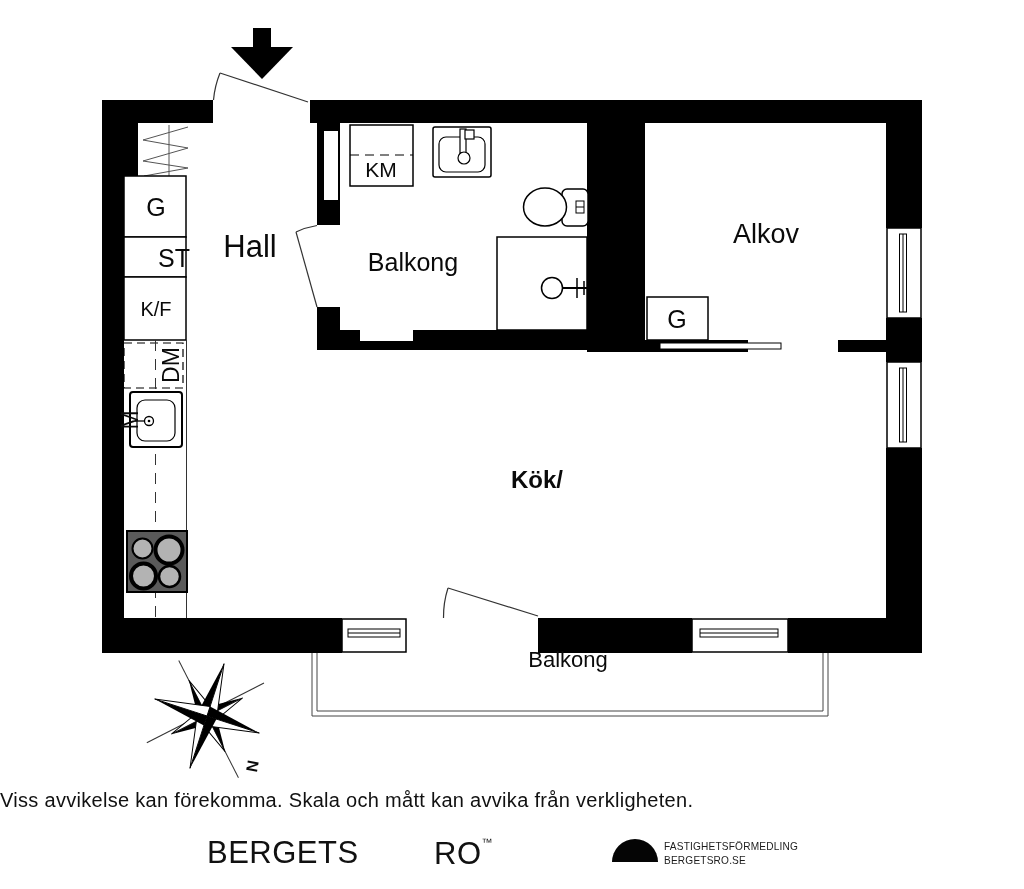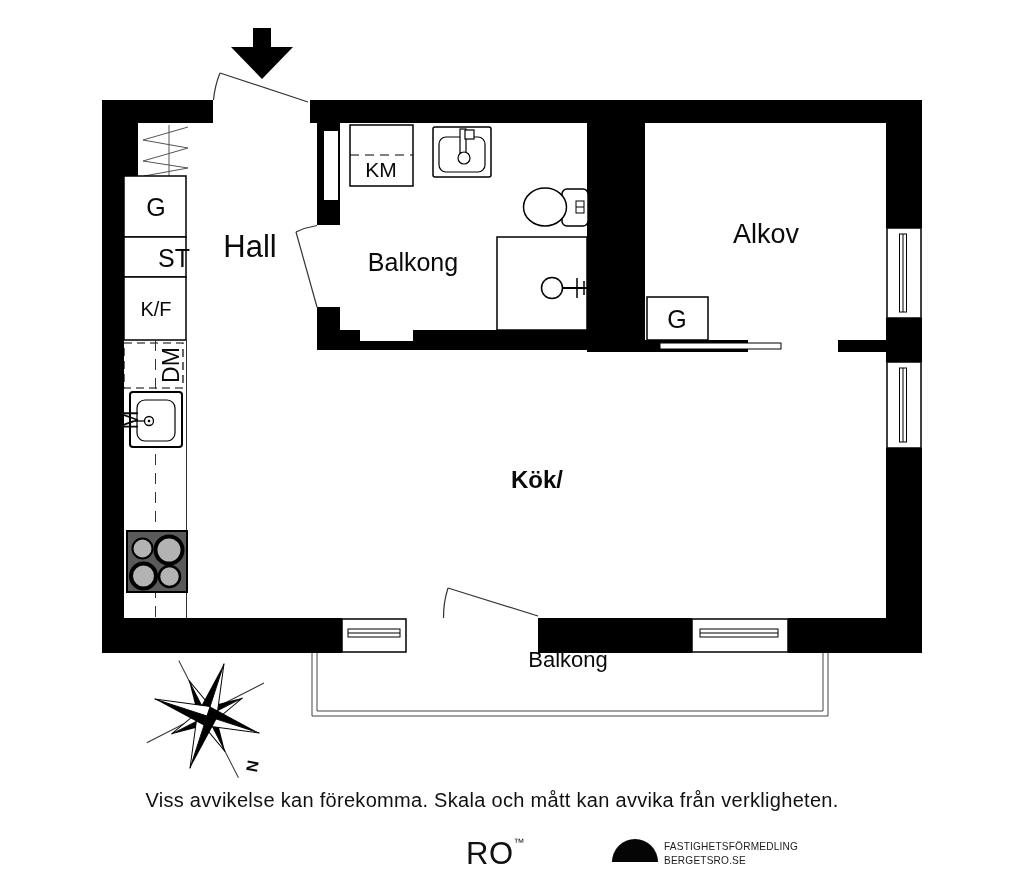--- a/index.html
+++ b/index.html
@@ -4,21 +4,21 @@
 <style>
   html,body{margin:0;padding:0;background:#ffffff;}
   .page{position:relative;width:1024px;height:889px;background:#ffffff;overflow:hidden;
         font-family:"Liberation Sans", sans-serif;color:#0a0a0a;}
   .plan-svg{position:absolute;left:0;top:0;width:1024px;height:889px;}
   .lbl{position:absolute;transform:translate(-50%,-50%);white-space:nowrap;color:#0a0a0a;line-height:1;}
   .lbl.rot{transform:translate(-50%,-50%) rotate(-90deg);}
   .lbl.north{transform:translate(-50%,-50%) rotate(100deg);font-weight:bold;}
   .kok{ text-align:center;font-weight:bold;}
   .kok div{line-height:31px;}
-  .disclaimer{position:absolute;left:0;top:789px;width:984px;text-align:center;
+  .disclaimer{position:absolute;left:0;top:789px;width:984px;
               font-size:20px;letter-spacing:.3px;color:#111;}
   .brand{position:absolute;top:837px;font-size:31px;letter-spacing:.5px;color:#111;line-height:1;}
   .brand .tm{font-size:11px;vertical-align:18px;letter-spacing:0;}
   .dome{position:absolute;left:612px;top:839px;width:46px;height:23px;background:#050505;
         border-radius:23px 23px 0 0;}
   .agency{position:absolute;left:664px;top:840px;font-size:11.5px;line-height:13.5px;
           letter-spacing:.2px;color:#1c1c1c;transform:scaleX(.88);transform-origin:left top;}
 </style>
 </head>
 <body>
@@ -222,21 +222,24 @@
   <div class="lbl" style="left:156px;top:207px;font-size:25px">G</div>
   <div class="lbl" style="left:174px;top:258px;font-size:25px">ST</div>
   <div class="lbl" style="left:156px;top:309px;font-size:20px">K/F</div>
   <div class="lbl rot" style="left:171px;top:365px;font-size:23px">DM</div>
   <div class="lbl rot" style="left:130px;top:420px;font-size:23px">M</div>
   <div class="lbl" style="left:381px;top:169px;font-size:21px">KM</div>
   <div class="lbl" style="left:677px;top:319px;font-size:25px">G</div>
   <div class="lbl north" style="left:252px;top:766px;font-size:16px">N</div>
 
   <div class="disclaimer">Viss avvikelse kan förekomma. Skala och mått kan avvika från verkligheten.</div>
-  <div class="brand" style="left:466px;">
+  <div class="brand" style="left:207px;">
+    <span>BERGETS</span>
+  </div>
+  <div class="brand" style="left:434px;">
     <span>RO</span><span class="tm">™</span>
   </div>
   <div class="dome"></div>
   <div class="agency">
     <div>FASTIGHETSFÖRMEDLING</div>
     <div>BERGETSRO.SE</div>
   </div>
 
 </div>
 

